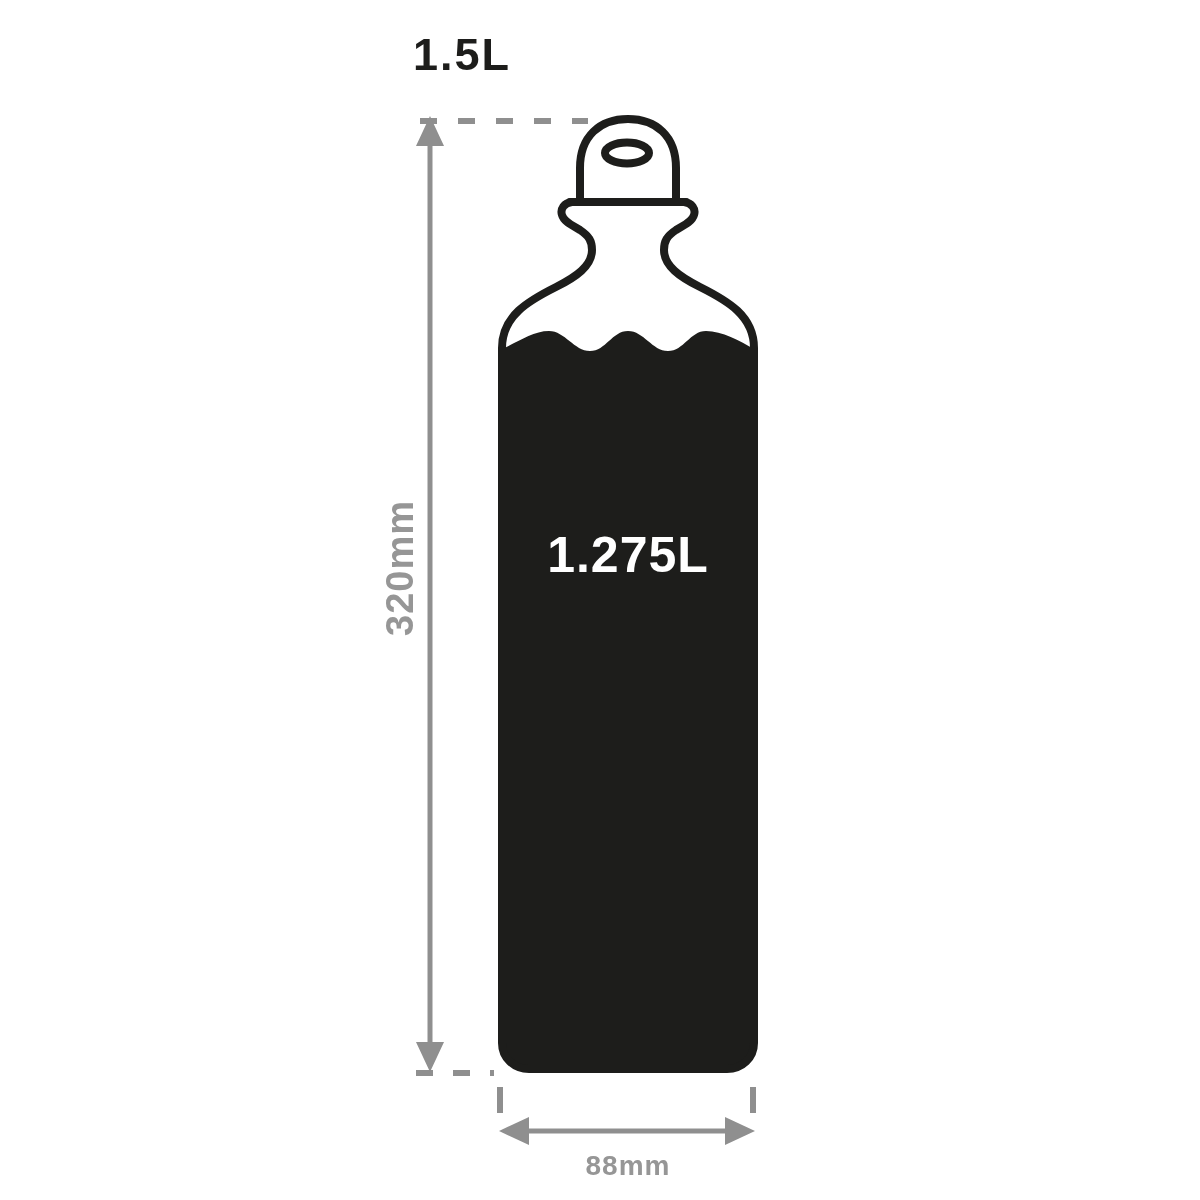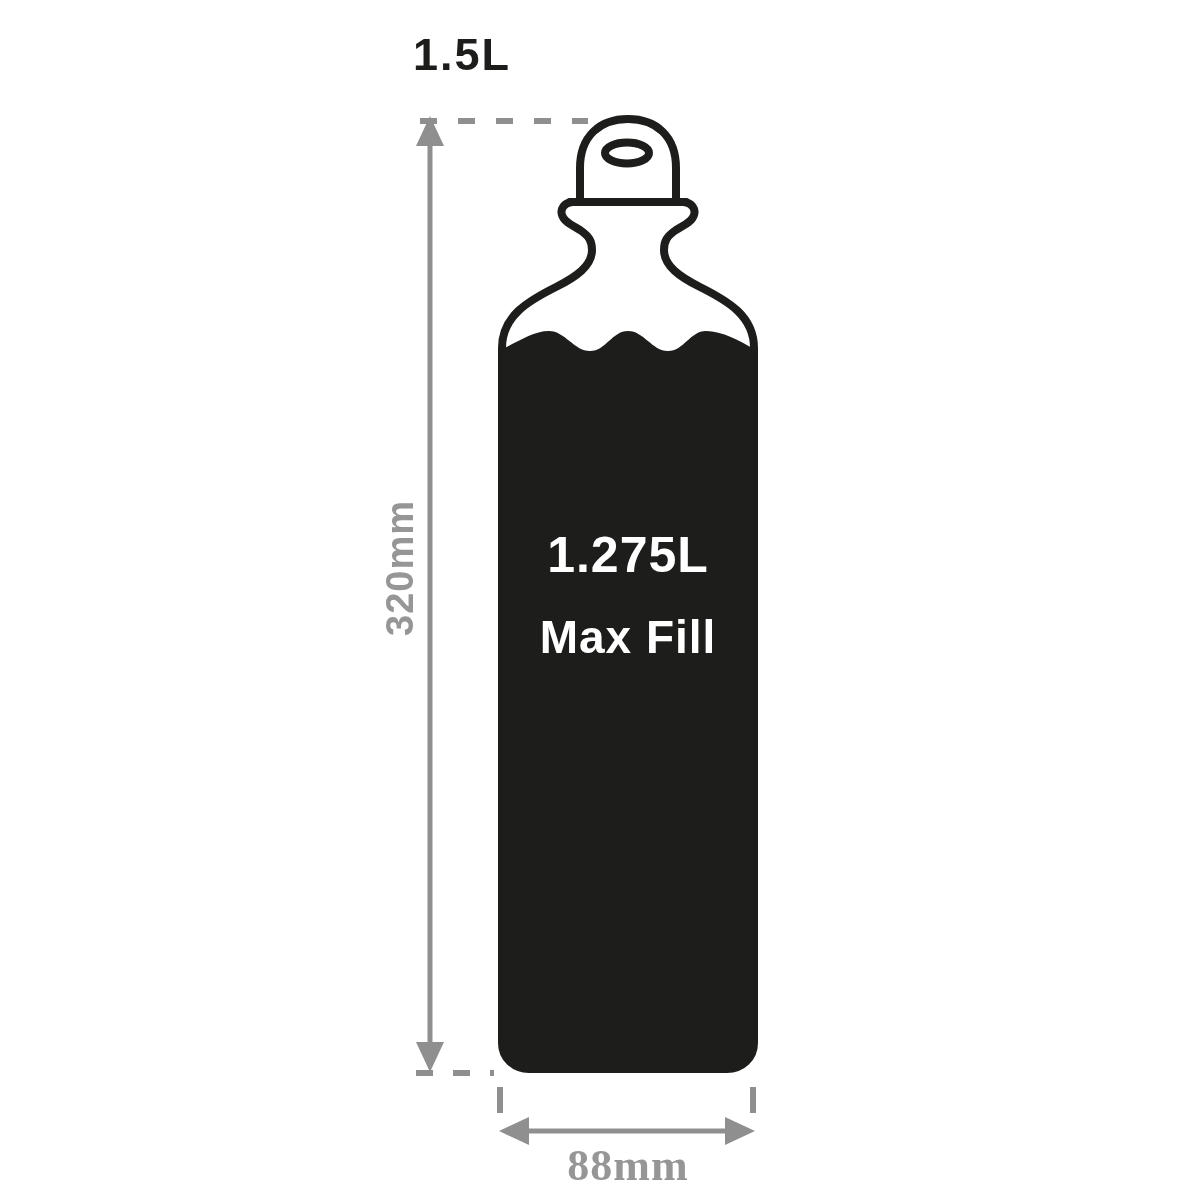--- a/index.html
+++ b/index.html
@@ -27,23 +27,22 @@
   }
   .height-label{
     left:400px;top:568px;
     transform:translate(-50%,-50%) rotate(-90deg);
     font-size:38px;font-weight:700;letter-spacing:1px;
     color:var(--dimension_text);
   }
   .width-label{
     left:628px;top:1166px;
     transform:translate(-50%,-50%);
-    font-size:44px;font-weight:700;letter-spacing:1px;
+    font-size:28px;font-weight:700;letter-spacing:1px;
     color:var(--dimension_text);
-    font-family:Liberation Serif, serif;
   }
   .fill-line1{
     left:628px;top:555px;
     transform:translate(-50%,-50%);
     font-size:50px;font-weight:700;letter-spacing:1px;
     color:var(--fill_text);
   }
   .fill-line2{
     left:628px;top:637px;
     transform:translate(-50%,-50%);
@@ -114,16 +113,15 @@
 
     <ellipse cx="627" cy="153" rx="22" ry="10.5" class="bottle-stroke" stroke-width="7"></ellipse>
   </svg>
 
   <div class="label title-label">1.5L</div>
 
   <div class="label height-label">320mm</div>
 
   <div class="label fill-line1">1.275L</div>
 
-  <div class="label fill-line2">Max Fill</div>
 
   <div class="label width-label">88mm</div>
 </div>
 
 </body></html>

